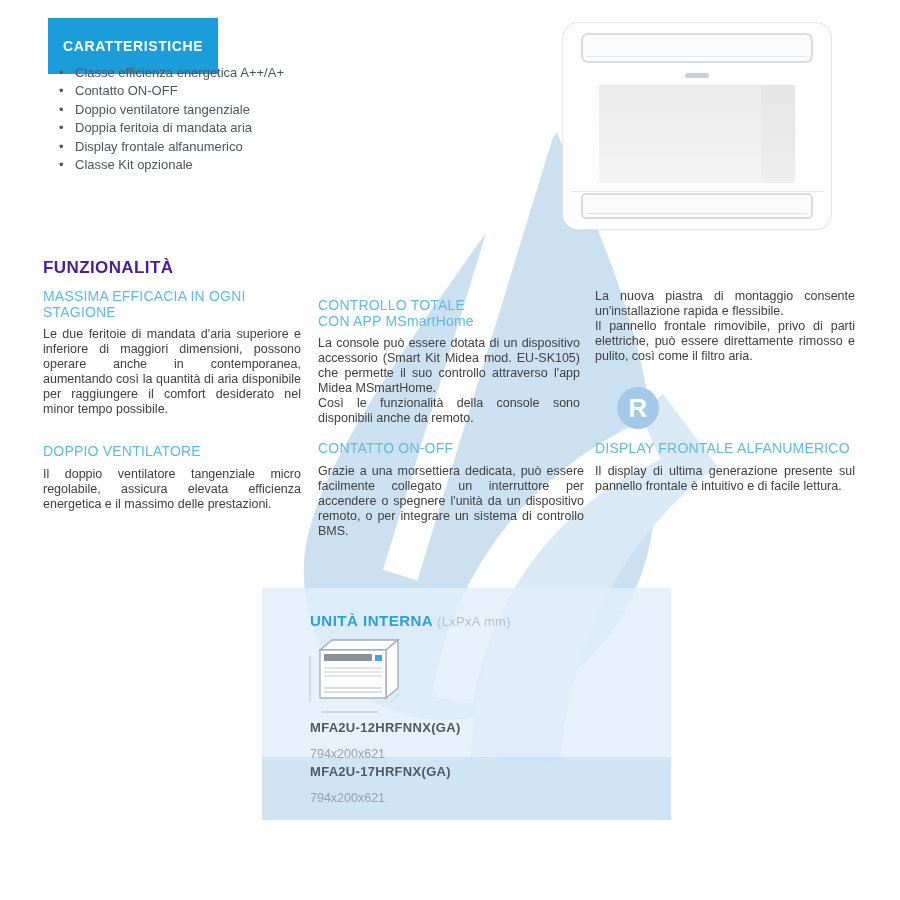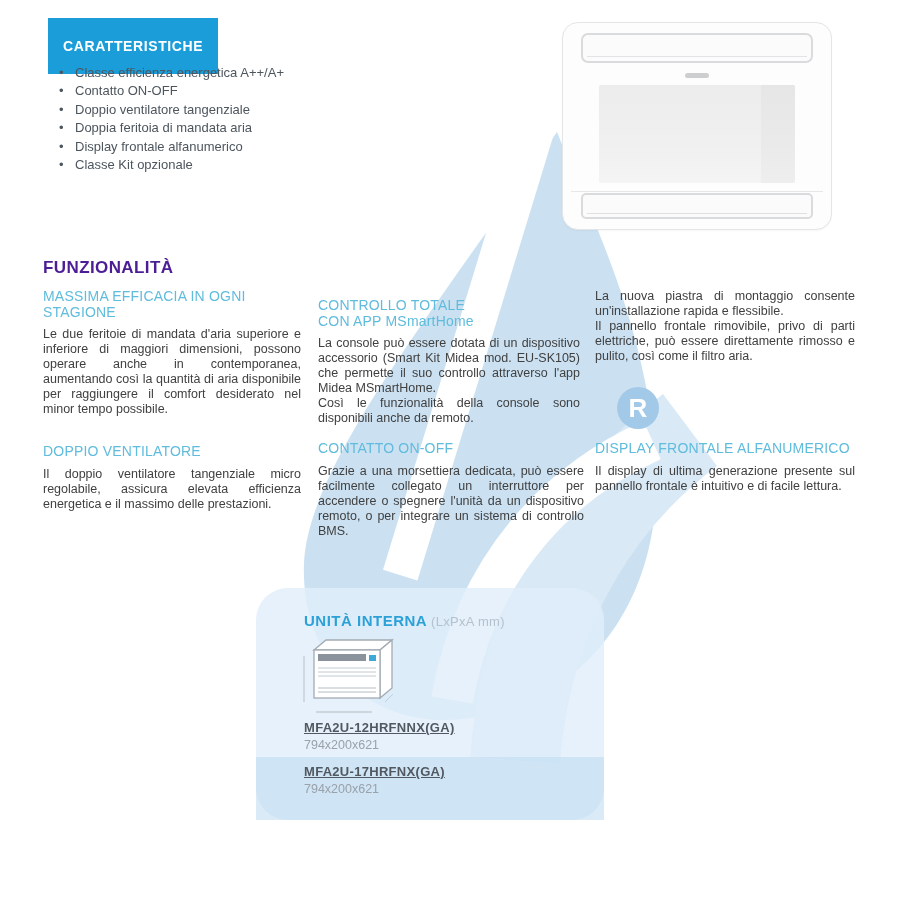--- a/index.html
+++ b/index.html
@@ -48,33 +48,32 @@
   .sec-h{margin:0 0 7px 0;font-size:14px;font-weight:normal;color:#5fbcdc;line-height:15.5px;letter-spacing:.2px;white-space:pre-line;}
   .sec-b{margin:0;font-size:12.5px;color:#404040;line-height:15px;text-align:justify;white-space:pre-line;}
   .sec-0{left:43px;top:289px;width:258px;}
   .sec-1{left:318px;top:298px;width:262px;}
   .sec-2{left:595px;top:289px;width:260px;}
   .sec-3{left:43px;top:444px;width:258px;}
   .sec-4{left:318px;top:441px;width:266px;}
   .sec-5{left:595px;top:441px;width:260px;}
   
   .unit-panel{
-    position:absolute;left:256px;top:588px;width:348px;height:232px;z-index:1;
+    position:absolute;left:262px;top:588px;width:409px;height:232px;z-index:1;
     background:rgba(224,238,250,.82);
-    border-radius:32px;
   }
   .unit-title{position:absolute;left:48px;top:24px;font-size:15px;font-weight:bold;color:#2ba1d7;letter-spacing:.5px;white-space:nowrap;}
   .unit-title .dims-label{font-size:13px;font-weight:normal;color:#b4c2ce;letter-spacing:.3px;}
   .unit-icon{position:absolute;left:44px;top:50px;}
   .model{position:absolute;left:48px;}
   .model-1{top:132px;}
   .row2-band{position:absolute;left:0;right:0;top:169px;height:63px;background:rgba(187,216,240,.55);}
   .model-2{top:176px;}
-  .model-name{font-size:13px;font-weight:bold;color:#51585f;letter-spacing:.3px;text-decoration:underline;}
-  .model-dims{font-size:12.5px;color:#99a1a9;margin-top:3px;}
+  .model-name{font-size:13px;font-weight:bold;color:#51585f;letter-spacing:.3px;}
+  .model-dims{font-size:12.5px;color:#99a1a9;margin-top:12px;}
 </style>
 </head>
 <body>
 
 <div id="page">
 
   <svg class="watermark" viewBox="0 0 900 900" aria-hidden="true">
     <path d="M557,132 C590,215 650,330 656,470 C661,588 598,692 482,716 C372,739 300,660 304,563 C308,468 425,322 557,132 Z" fill="#cbe1f2"></path>
     <path d="M690,430 C610,490 528,595 515,760" stroke="#d9e9f6" stroke-width="90" fill="none"></path>
     <path d="M652,440 C568,478 478,556 452,700" stroke="#ffffff" stroke-width="42" fill="none"></path>

